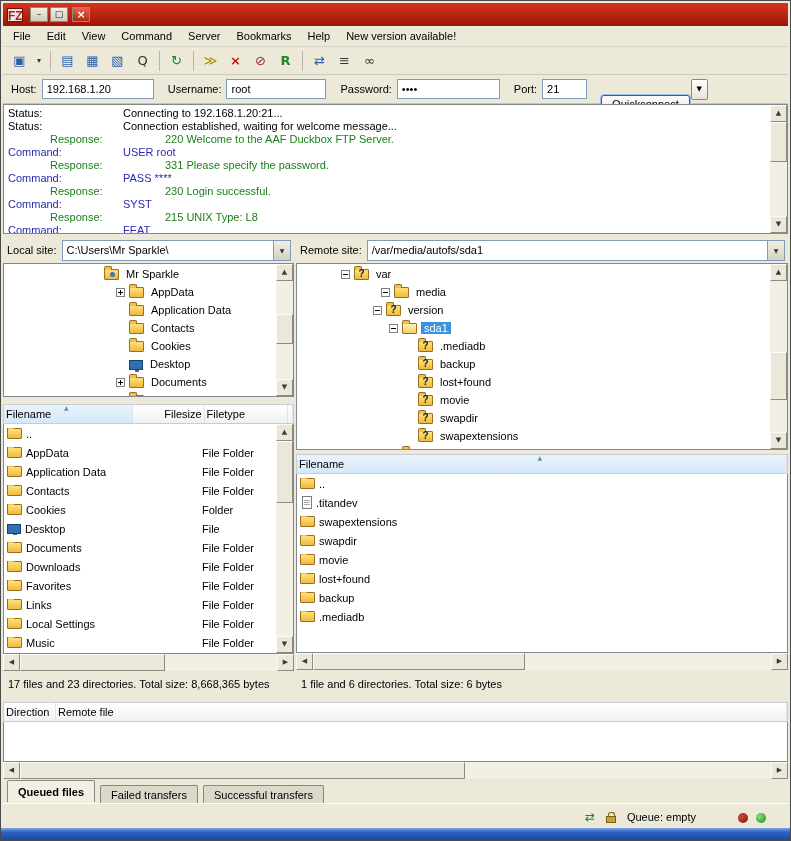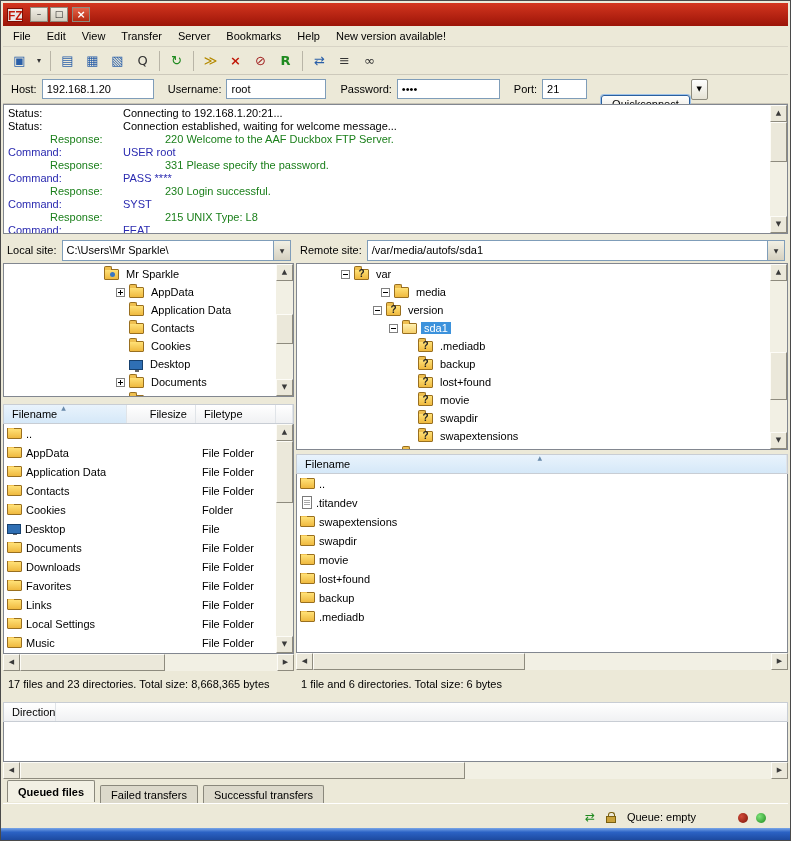--- a/index.html
+++ b/index.html
@@ -82,21 +82,21 @@
   .i-q::after { content:"?"; position:absolute; left:0; right:0; top:-2px; text-align:center;
                 font:bold 10px "Liberation Sans",sans-serif; color:#222; }
   .i-open { background:linear-gradient(#fff0b0,#f5cf6a); }
   .i-user::after { content:""; position:absolute; left:5px; top:2px; width:5px; height:5px; background:#3a76c4; border-radius:50%; }
   .i-file { width:10px; height:13px; background:#fff; border:1px solid #7a7a7a; margin-left:2px; }
   .i-file::after { content:""; position:absolute; left:1px; top:3px; width:6px; height:1px; background:#aaa; box-shadow:0 2px #aaa,0 4px #aaa; }
   .i-desktop { width:14px; height:10px; background:#2f6fb4; border:1px solid #16406e; margin-top:1px; }
   .i-desktop::after { content:""; position:absolute; left:5px; bottom:-3px; width:4px; height:2px; background:#666; }
 
   .hdr { position:absolute; display:flex; background:linear-gradient(#ffffff,#f0f1f3); border:1px solid #c8cdd4; }
-  .hcell { position:relative; display:flex; align-items:center; padding:0 8px; border-right:1px solid #e0e4e8; height:100%; overflow:hidden; }
+  .hcell { position:relative; display:flex; align-items:center; padding:0 2px; border-right:1px solid #e0e4e8; height:100%; overflow:hidden; }
   .hcell.sorted { background:linear-gradient(#e9f3fc,#d5e8f8); }
   .sortarrow { position:absolute; top:-1px; left:50%; margin-left:-4px; font:6px "DejaVu Sans",sans-serif; color:#6a8bab; }
 
   .lrow { display:flex; align-items:center; height:19px; white-space:nowrap; }
   .cn { display:flex; align-items:center; padding-left:3px; overflow:hidden; }
   .cs { text-align:right; padding-right:8px; }
   .ct { padding-left:5px; }
 
   .statusline { position:absolute; height:26px; line-height:26px; padding-left:5px; white-space:nowrap; overflow:hidden; }
 
@@ -129,21 +129,21 @@
     <span class="applogo">FZ</span>
     <span class="wb">–</span>
     <span class="wb">□</span>
     <span class="wb close">×</span>
   </div>
 
   <div class="menubar">
     <span class="mitem">File</span>
     <span class="mitem">Edit</span>
     <span class="mitem">View</span>
-    <span class="mitem">Transfer</span>
+    <span class="mitem">Command</span>
     <span class="mitem">Server</span>
     <span class="mitem">Bookmarks</span>
     <span class="mitem">Help</span>
     <span class="mitem">New version available!</span>
   </div>
 
   <div class="toolbar">
     <span class="tbtn c-blue">▣</span>
     <span class="tbtn small c-dark">▾</span>
     <span class="tsep"></span>
@@ -510,20 +510,23 @@
     <span class="hthumb" style="left:17px;width:212px"></span>
     <span class="sbtn" style="right:0">▶</span>
   </div>
 
   <div class="statusline" style="top:670px;left:295px;right:2px">1 file and 6 directories. Total size: 6 bytes</div>
 
   <div class="hdr" style="top:701px;left:2px;right:2px;height:20px">
     <div class="hcell" style="width:52px">
         <span>Direction</span>
       </div>
+    <div class="hcell" style="flex:1">
+        <span>Remote file</span>
+      </div>
   </div>
 
   <div class="pane" style="top:721px;left:2px;right:2px;height:40px;border-top:none"></div>
 
   <div class="hsb" style="top:761px;left:2px;right:2px">
     <span class="sbtn" style="left:0">◀</span>
     <span class="hthumb" style="left:17px;width:445px"></span>
     <span class="sbtn" style="right:0">▶</span>
   </div>
 

